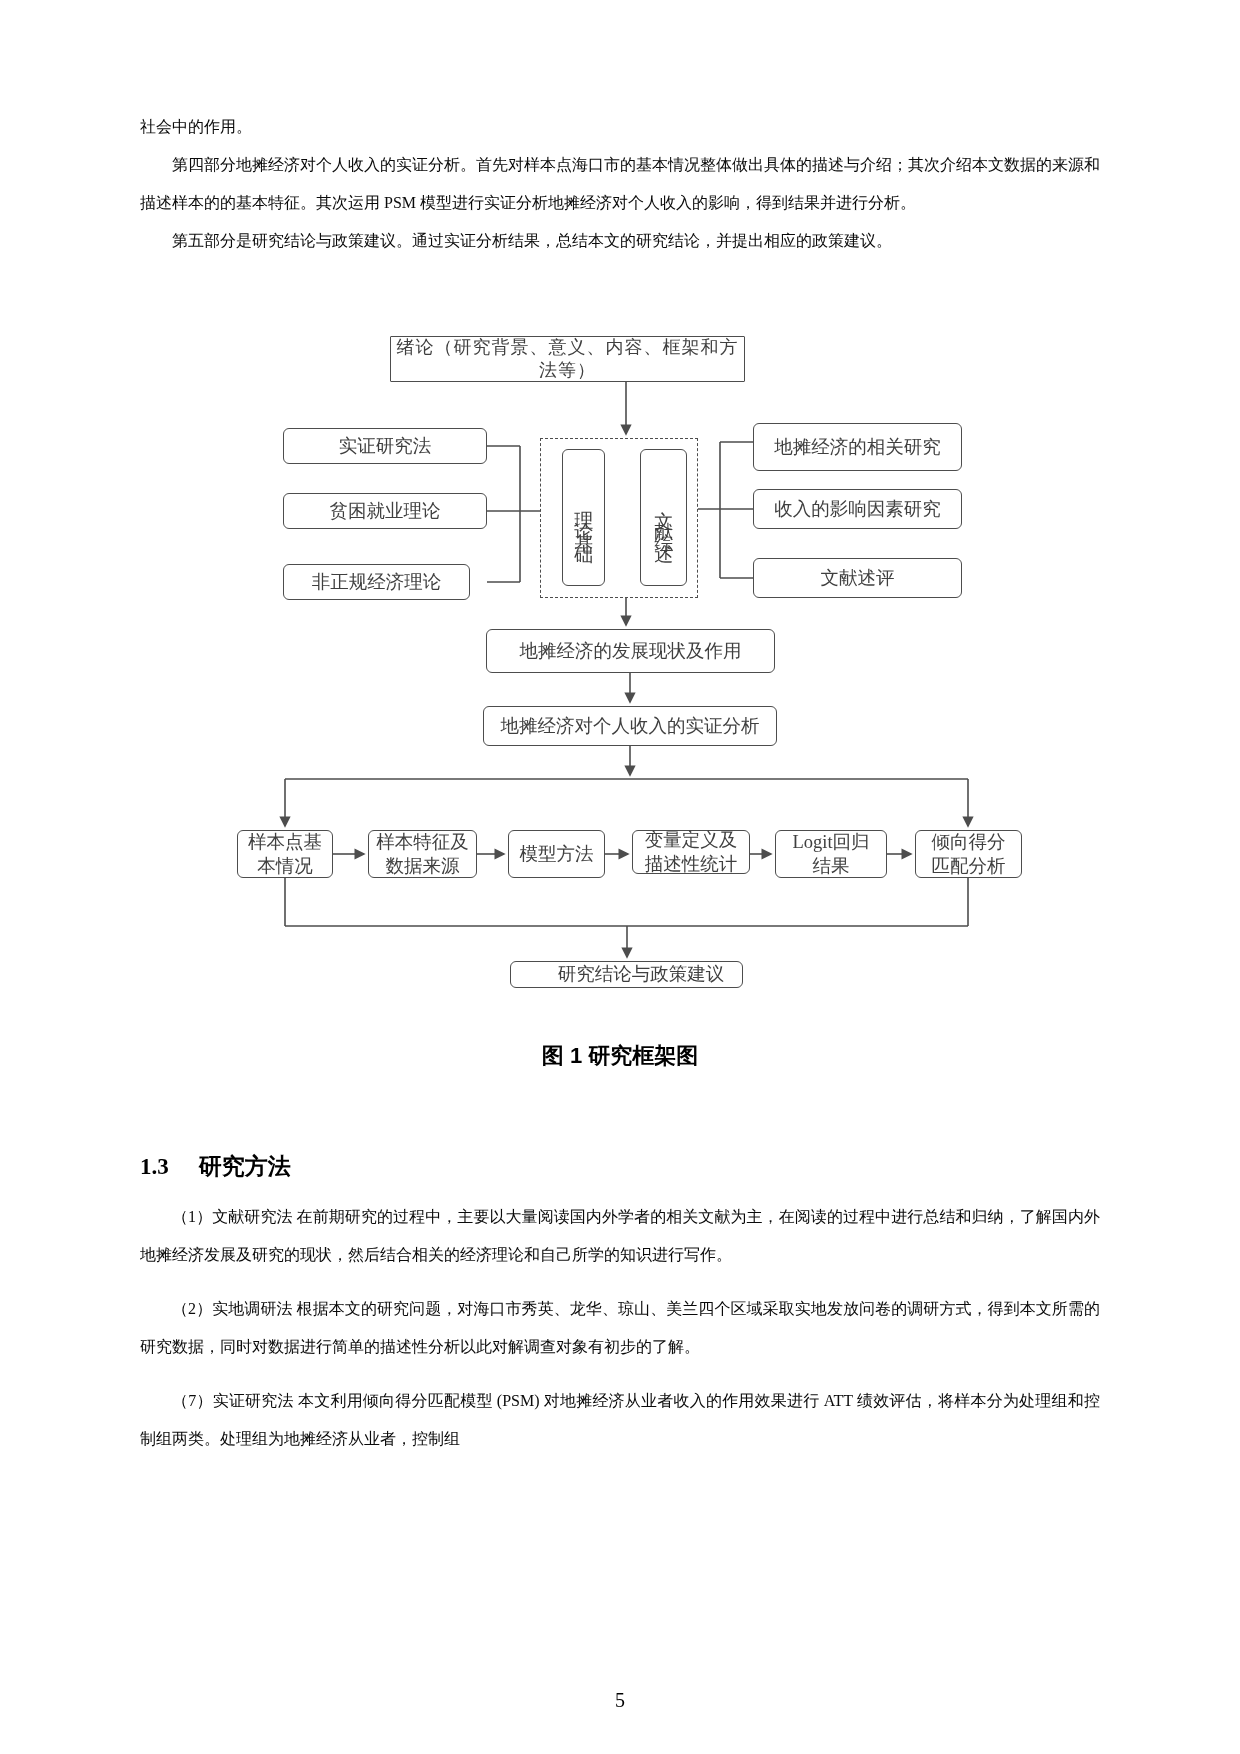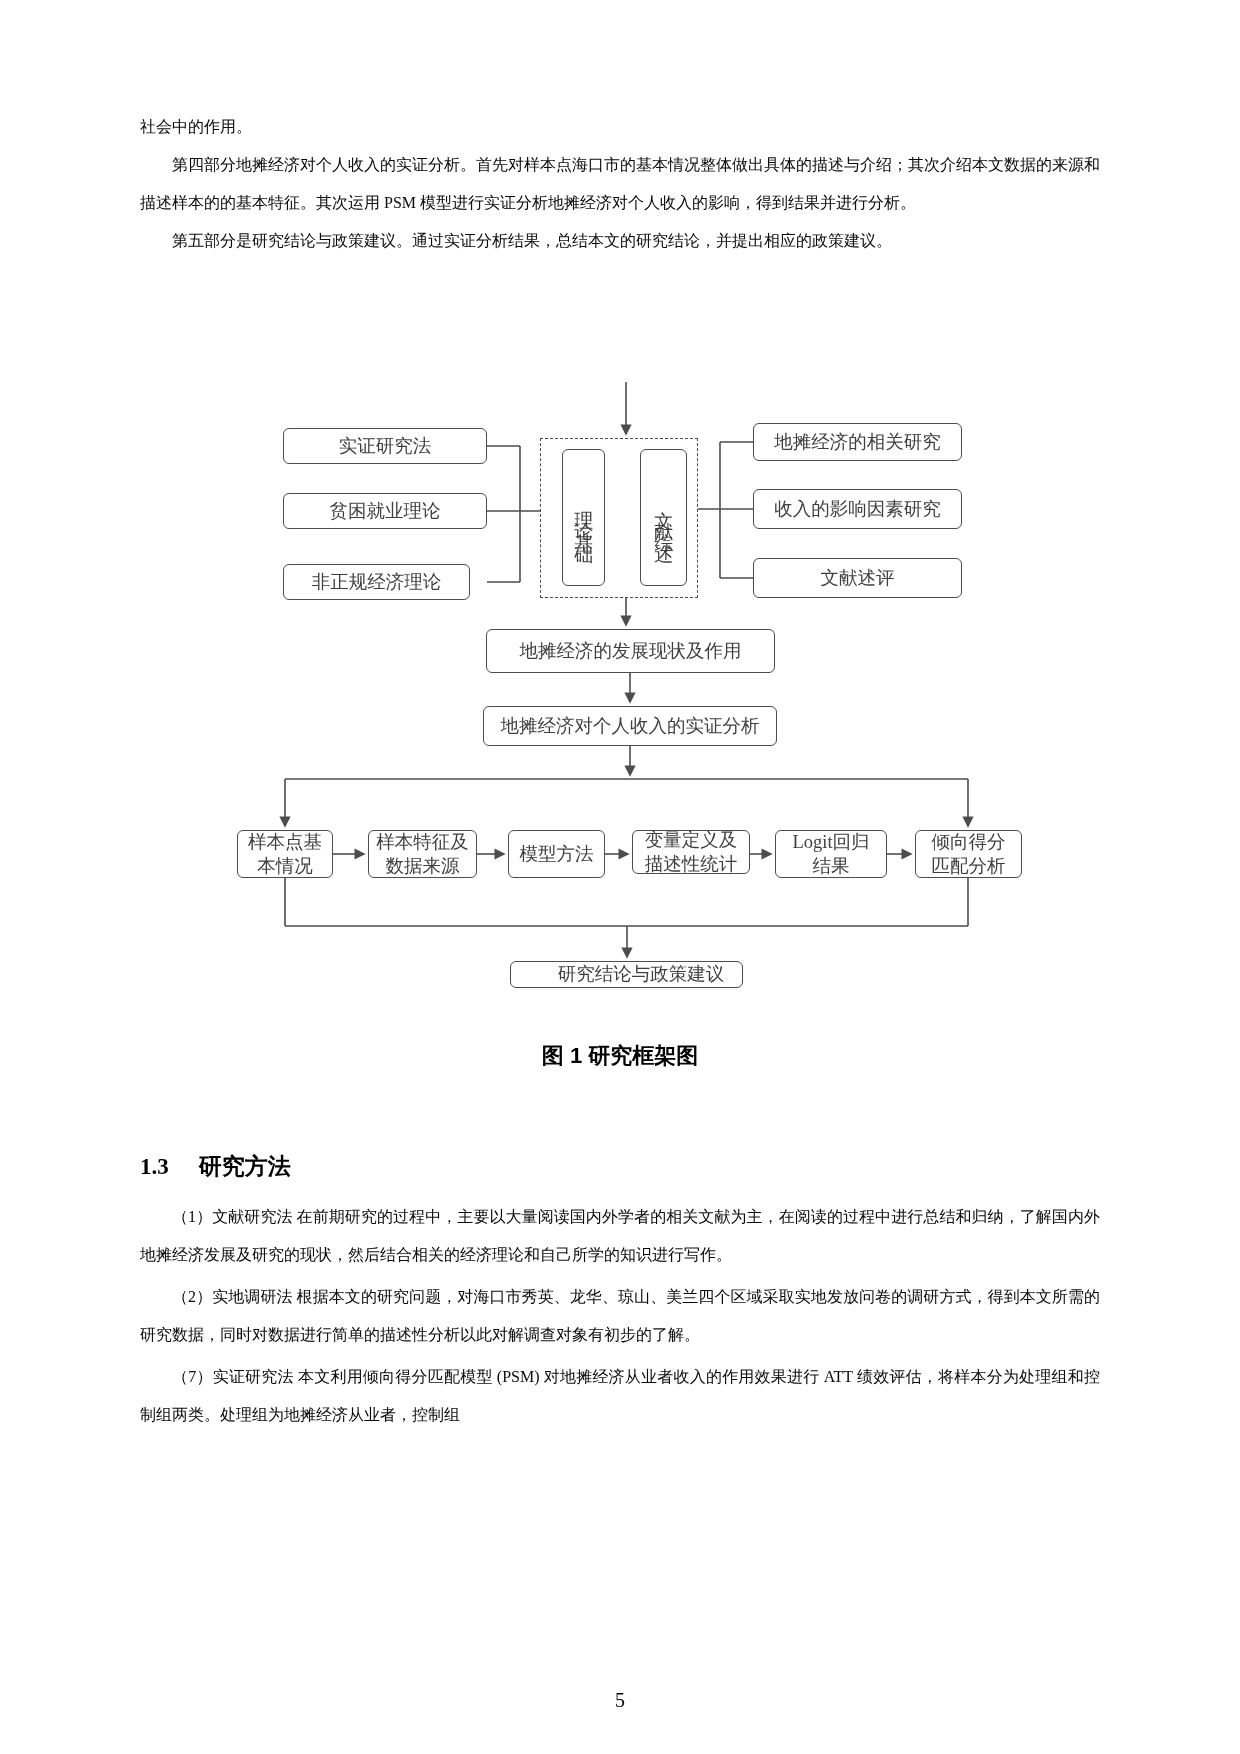--- a/index.html
+++ b/index.html
@@ -67,21 +67,21 @@
     color:#000;
   }
   .heading {
     margin:80px 0 0 0;
     font-family:"Liberation Sans", sans-serif;
     font-weight:700;
     font-size:23px;
     color:#000;
   }
   .heading .num { margin-right:30px; font-family:"Liberation Serif", serif; }
-  .methods .para { margin-top:4px; }
+  .methods .para { margin-top:16px; }
   .methods .para:first-of-type { margin-top:16px; }
   .pagenum {
     position:absolute;
     left:0; right:0; bottom:42px;
     text-align:center;
     font-size:20px;
     color:#000;
   }
 </style>
 </head>
@@ -129,30 +129,31 @@
           <line x1="580" y1="558" x2="601" y2="558" marker-end="url(#arw)"></line>
           <line x1="717" y1="558" x2="741" y2="558" marker-end="url(#arw)"></line>
 
           <line x1="115" y1="582" x2="115" y2="630"></line>
           <line x1="798" y1="582" x2="798" y2="630"></line>
           <line x1="115" y1="630" x2="798" y2="630"></line>
           <line x1="457" y1="630" x2="457" y2="661" marker-end="url(#arw)"></line>
         </g>
       </svg>
 
+      <div class="node sq" style="left:220px;top:40px;width:355px;height:46px;">绪论（研究背景、意义、内容、框架和方法等）</div>
 
       <div class="node" style="left:113px;top:132px;width:204px;height:36px;">实证研究法</div>
       <div class="node" style="left:113px;top:197px;width:204px;height:36px;">贫困就业理论</div>
       <div class="node" style="left:113px;top:268px;width:187px;height:36px;">非正规经济理论</div>
 
       <div class="node dashed" style="left:370px;top:142px;width:158px;height:160px;"></div>
       <div class="node vert" style="left:392px;top:153px;width:43px;height:137px;">理论基础</div>
       <div class="node vert" style="left:470px;top:153px;width:47px;height:137px;">文献综述</div>
 
-      <div class="node" style="left:583px;top:127px;width:209px;height:38px;">地摊经济的相关研究</div>
+      <div class="node" style="left:583px;top:127px;width:209px;height:48px;">地摊经济的相关研究</div>
       <div class="node" style="left:583px;top:193px;width:209px;height:40px;">收入的影响因素研究</div>
       <div class="node" style="left:583px;top:262px;width:209px;height:40px;">文献述评</div>
 
       <div class="node" style="left:316px;top:333px;width:289px;height:44px;">地摊经济的发展现状及作用</div>
       <div class="node" style="left:313px;top:410px;width:294px;height:40px;">地摊经济对个人收入的实证分析</div>
 
       <div class="node" style="left:67px;top:534px;width:96px;height:48px;text-align:center;">样本点基
 本情况</div>
       <div class="node" style="left:198px;top:534px;width:109px;height:48px;">样本特征及
 数据来源</div>

